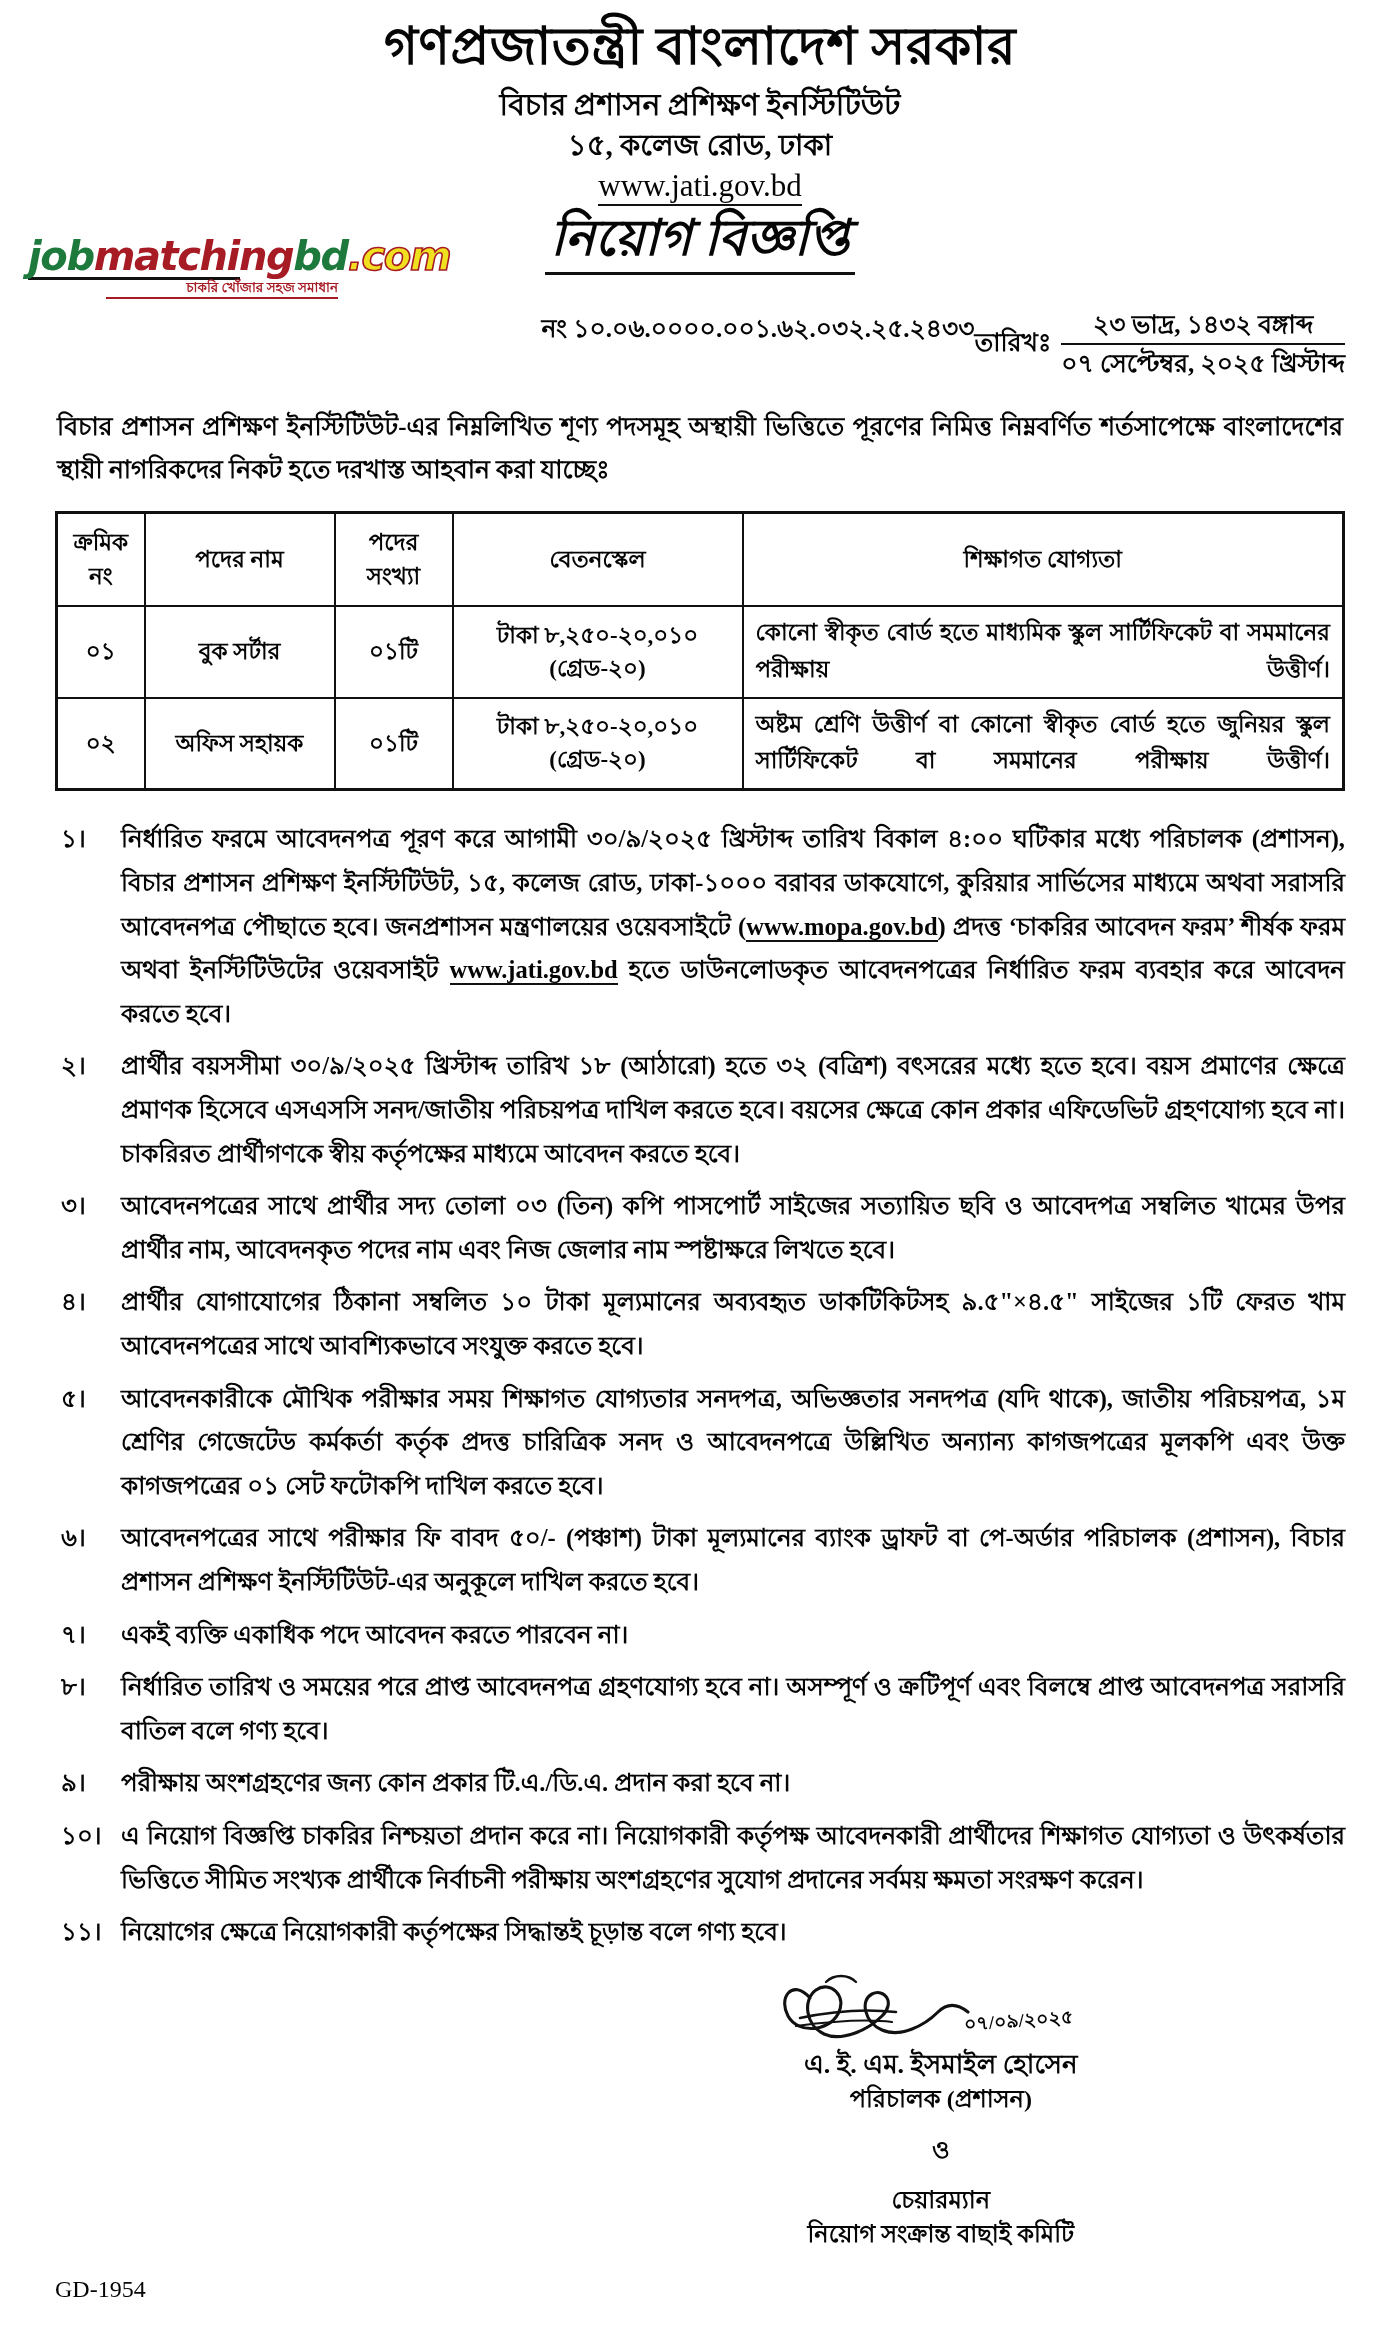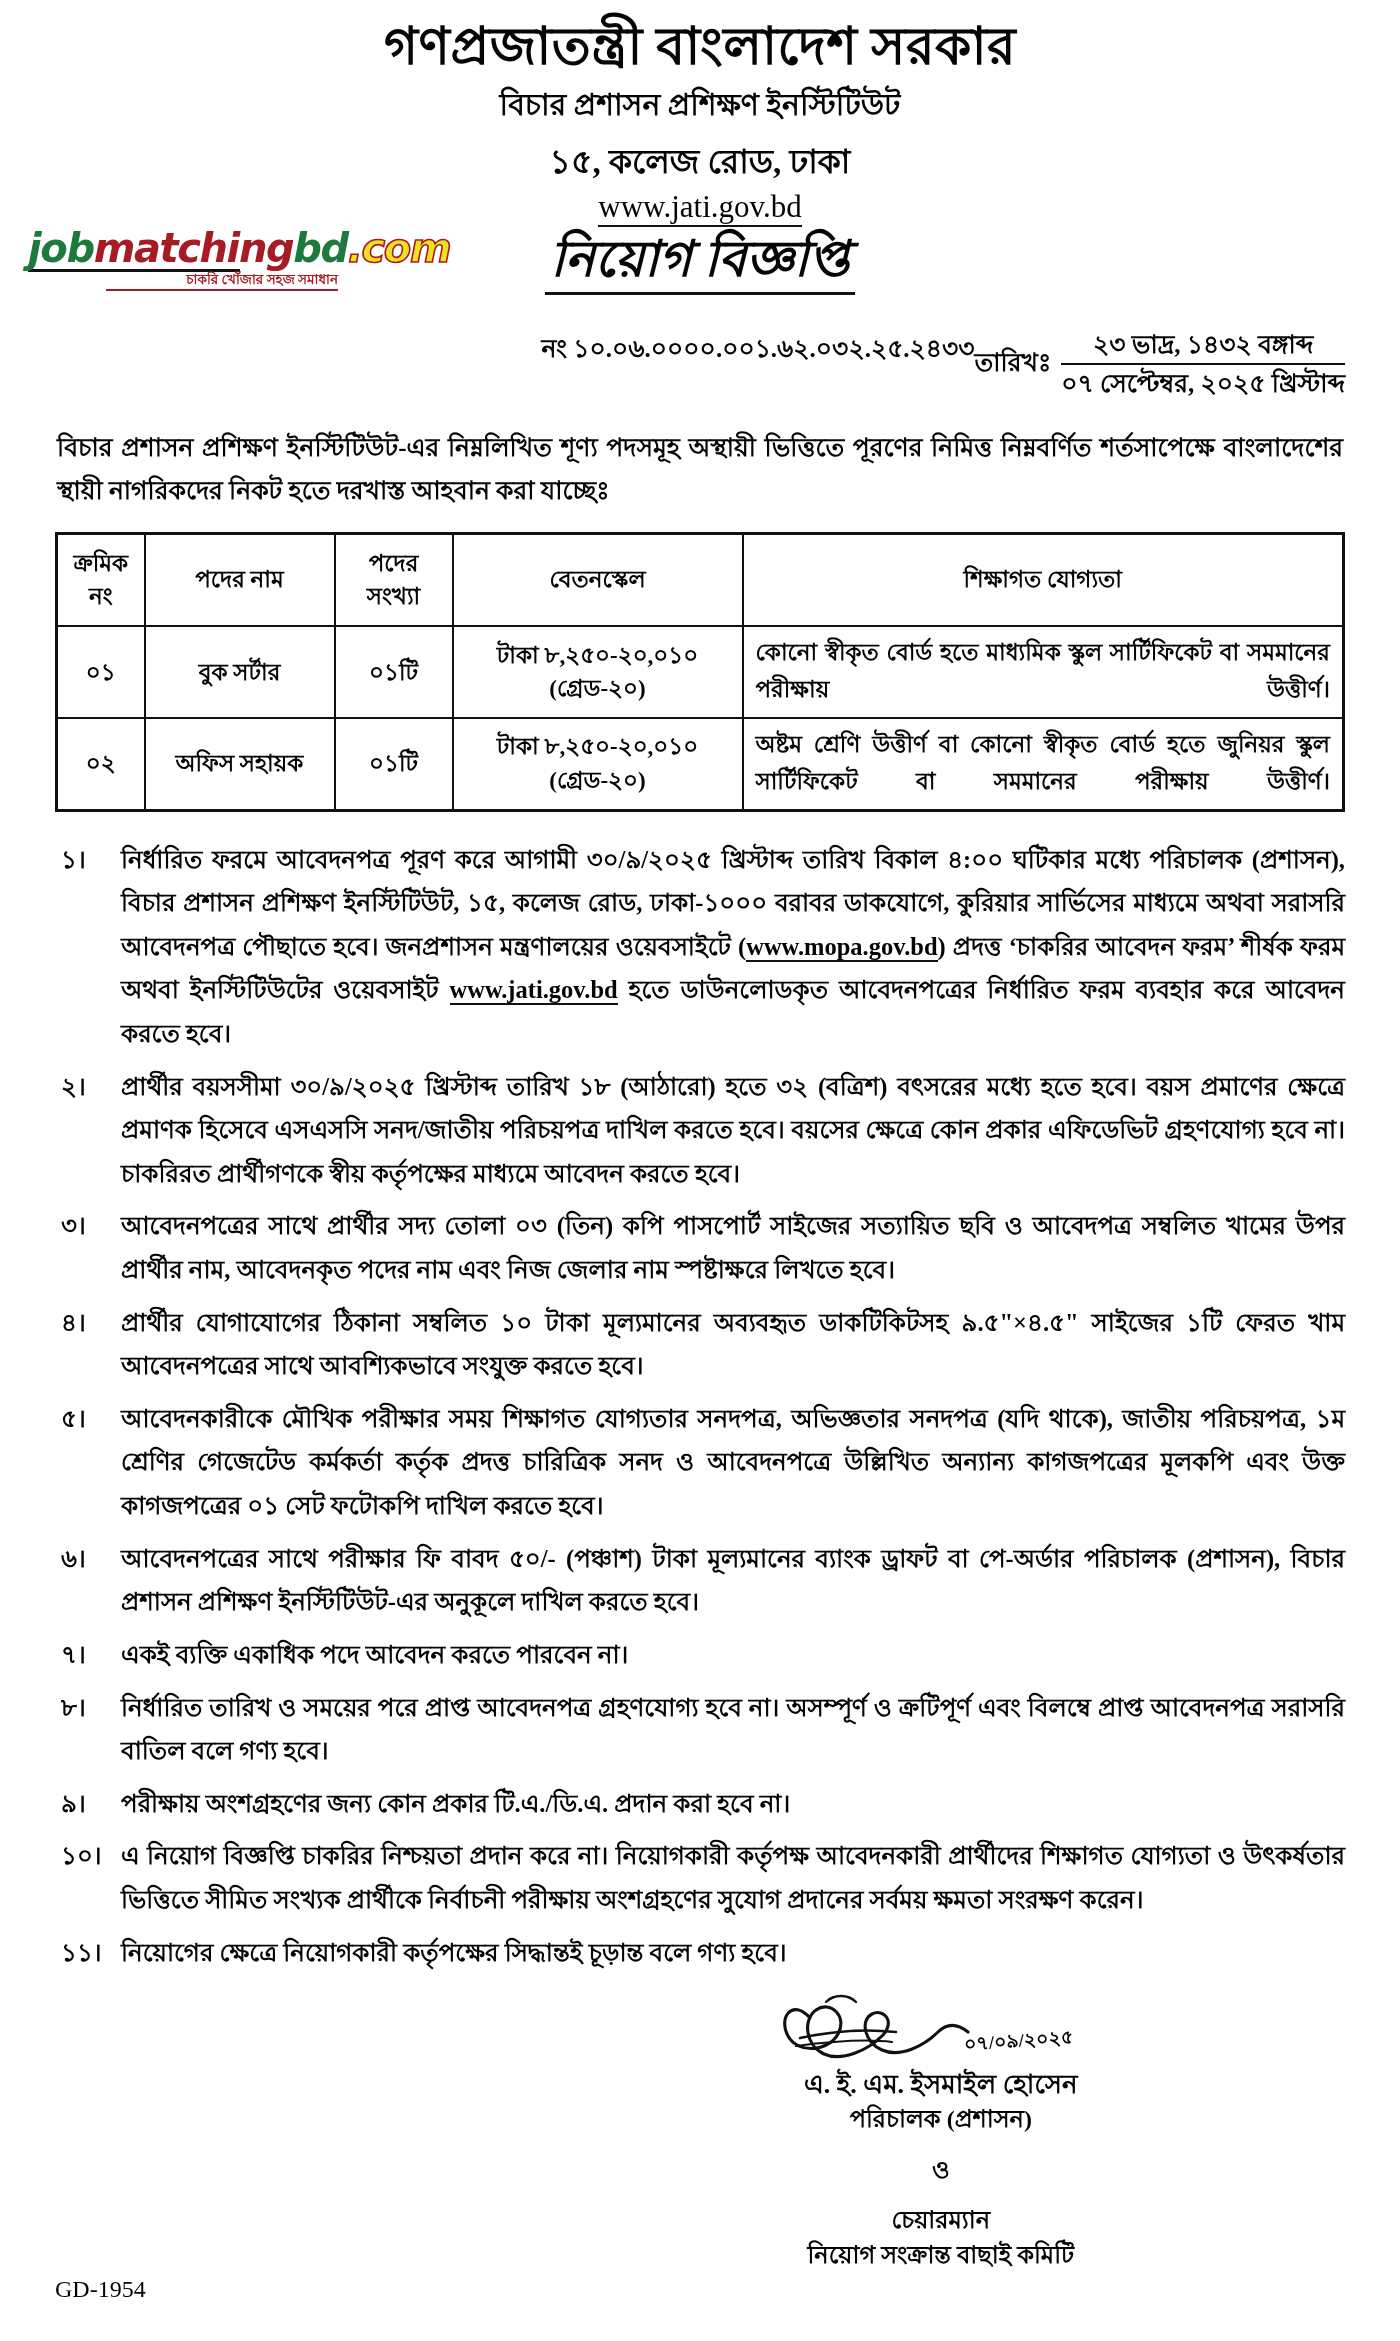--- a/index.html
+++ b/index.html
@@ -28,38 +28,38 @@
     letter-spacing: .5px;
     line-height: 1.28;
   }
   .inst-line {
     font-size: 30px;
     font-weight: 700;
     line-height: 1.32;
     margin-top: 4px;
   }
   .addr-line {
-    font-size: 33px;
+    font-size: 29px;
     font-weight: 700;
     line-height: 1.32;
-    margin-top: 17px;
+    margin-top: 2px;
   }
   .web-line {
     font-size: 31px;
     font-weight: 400;
     margin-top: 4px;
     font-family: "Liberation Serif", serif;
   }
   .web-line span { border-bottom: 2px solid #111; padding-bottom: 1px; }
 
   
   .logo {
     position: absolute;
     left: 28px;
-    top: 228px;
+    top: 236px;
     width: 310px;
     user-select: none;
   }
   .logo-word {
     font-family: "DejaVu Sans", sans-serif;
     font-weight: 900;
     font-style: italic;
     font-size: 40px;
     letter-spacing: -1.4px;
     line-height: 1;

